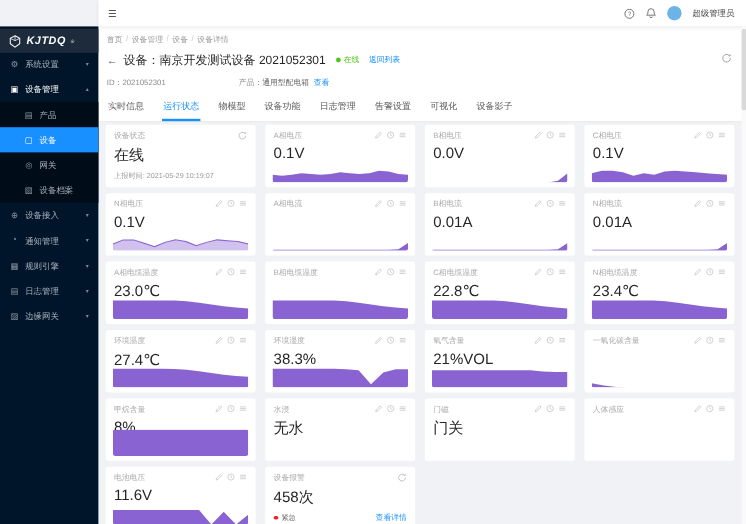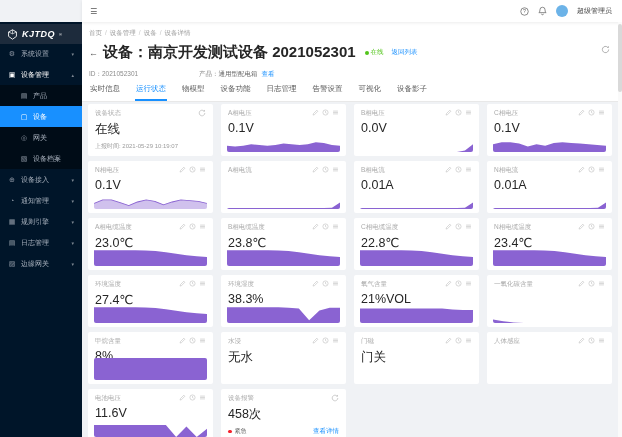--- a/index.html
+++ b/index.html
@@ -28,21 +28,21 @@
   .sb-item.selected { background:#1890ff; color:#fff; }
   .sb-item.selected .ic { color:#fff; }
   
   .main { position:absolute; left:82px; top:22px; right:0; bottom:0; background:#f0f2f5; }
   .panel { position:absolute; left:0; top:0; right:0; height:80px; background:#fff;
     border-bottom:1px solid #e8e8e8; }
   .crumbs { padding:7px 0 0 7px; font-size:6.5px; color:#9a9a9a; display:flex; gap:3px; }
   .crumbs .sep { color:#c8c8c8; }
   .title-row { display:flex; align-items:center; padding:5px 0 0 7px; position:relative; }
   .back-arrow { font-size:9px; color:#555; margin-right:5px; cursor:pointer; }
-  .dev-title { font-size:15px; font-weight:bold; color:#262626; }
+  .dev-title { font-size:10px; font-weight:normal; color:#262626; }
   .status-online { display:flex; align-items:center; gap:2px; margin-left:9px; font-size:6.5px; color:#52c41a; }
   .dot { width:4px; height:4px; border-radius:50%; display:inline-block; }
   .link { color:#1890ff; cursor:pointer; }
   .back-link { font-size:6.5px; margin-left:8px; }
   .hdr-refresh { position:absolute; right:12px; top:2px; cursor:pointer; }
   .info-row { display:flex; padding:8px 0 0 7px; font-size:6.5px; color:#999; }
   .info-id { width:110px; color:#8c8c8c; }
   .info-prod { color:#8c8c8c; } .info-prod b { font-weight:normal; color:#666; }
   .view-link { margin-left:4px; font-size:6.5px; }
   .tabs { position:absolute; left:7px; right:0; bottom:0; display:flex; gap:14px; }
@@ -411,21 +411,20 @@
             </svg>
             <svg width="7" height="7" viewBox="0 0 10 10">
               <circle cx="5" cy="5" r="3.7" fill="none" stroke="#c3c3c3" stroke-width=".9"></circle>
               <path d="M5 2.8v2.3l1.6 1" fill="none" stroke="#c3c3c3" stroke-width=".9"></path>
             </svg>
             <svg width="7" height="7" viewBox="0 0 10 10">
               <path d="M1.5 3h7M1.5 5h7M1.5 7h7" stroke="#c3c3c3" stroke-width=".9"></path>
             </svg>
           </span>
         </div>
-        <div class="card-value">23.8℃</div>
         <div class="spark" style="height:18px">
           <svg viewBox="0 0 100 20" preserveAspectRatio="none">
             <polygon points="0.0,2.6 9.1,2.6 18.2,2.6 27.3,2.6 36.4,2.6 45.5,2.8 54.5,3.4 63.6,4.8 72.7,6.4 81.8,8.0 90.9,9.2 100.0,10.0 100,20 0,20" fill="#8a63d2"></polygon>
           </svg>
         </div>
       </div>
       <div class="card">
         <div class="card-top">
           <span class="card-label">C相电缆温度</span>
           <span class="card-icons">

